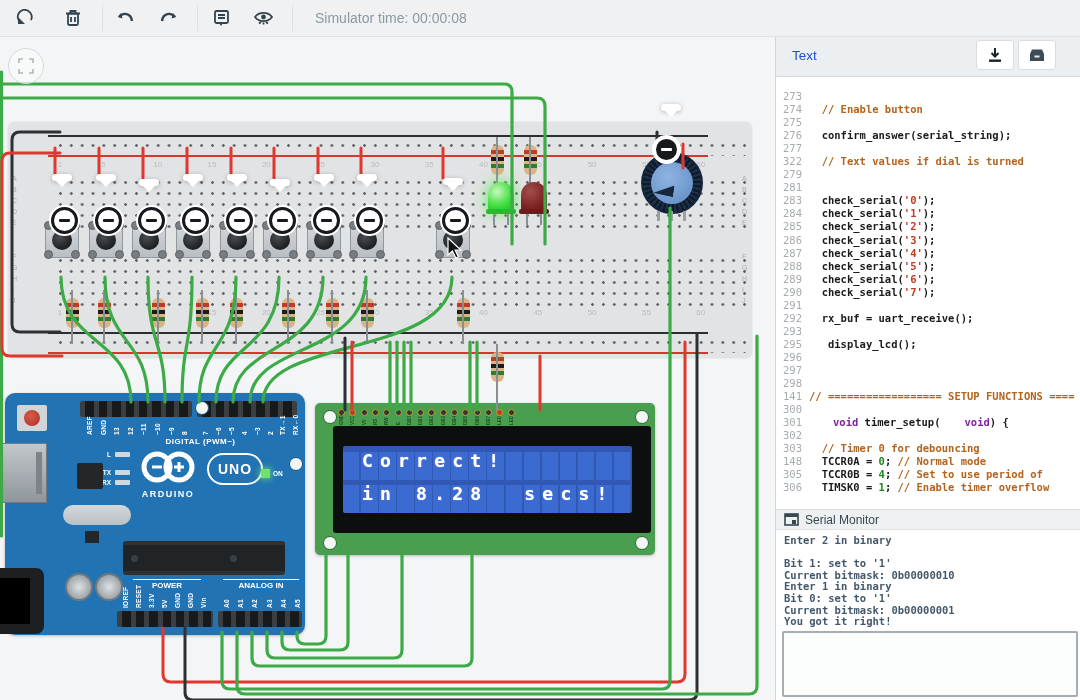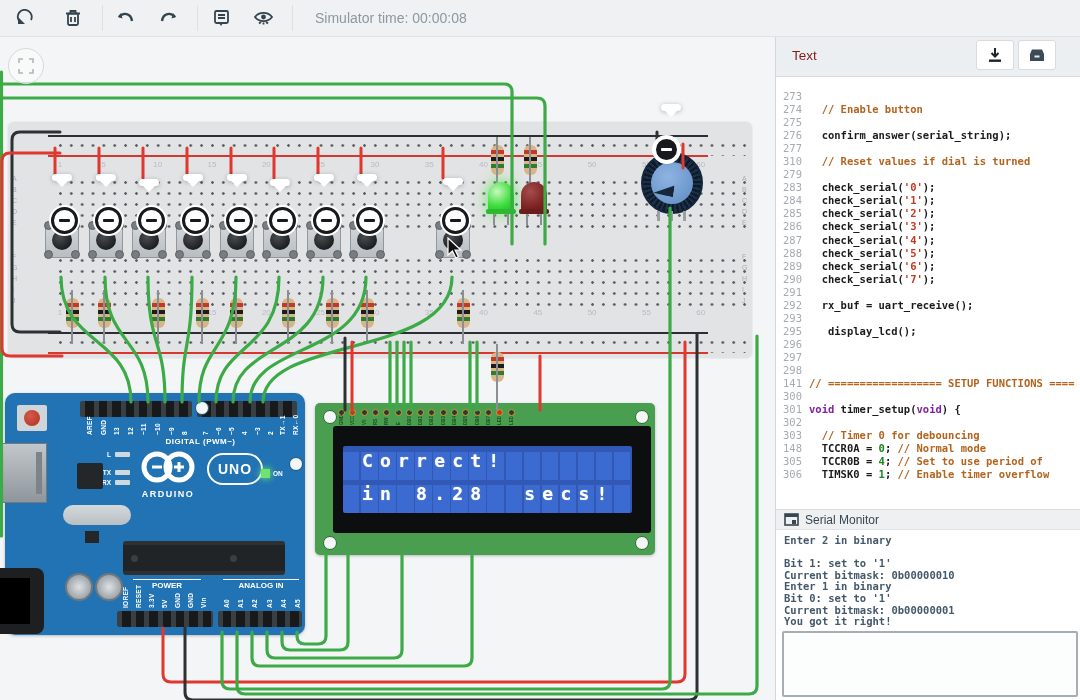--- a/index.html
+++ b/index.html
@@ -69,26 +69,26 @@
   path.g{stroke:#3cab47;stroke-width:3.2;}
   path.r{stroke:#e0372e;stroke-width:3;}
   path.k{stroke:#2e3133;stroke-width:3;}
   
   .tooltip{position:absolute;transform:translateX(-50%);background:#fff;border-radius:7px;padding:3px 10px 4px;font-size:13px;font-weight:500;color:#3a5064;box-shadow:0 1px 5px rgba(0,0,0,.28);white-space:nowrap;z-index:7;}
   .tooltip::after{content:"";position:absolute;left:50%;bottom:-6px;margin-left:-6px;border:6px solid transparent;border-top-color:#fff;border-bottom:none;}
   .cursor{position:absolute;z-index:9;}
   
   .right-panel{position:absolute;left:775px;top:0;width:305px;height:700px;background:#fff;border-left:1px solid #d3d7da;box-sizing:border-box;}
   .code-header{position:absolute;left:0;top:0;right:0;height:76px;background:#eceff1;border-bottom:1px solid #d6dadd;}
-  .code-title{position:absolute;left:16px;top:48px;font-size:13.5px;color:#7f1d1d;}
+  .code-title{position:absolute;left:16px;top:48px;font-size:13.5px;color:#1d4ed8;}
   .panel-btn{position:absolute;top:40px;width:36px;height:28px;background:#fff;border:1px solid #d8dcdf;border-radius:3px;display:flex;align-items:center;justify-content:center;cursor:pointer;}
   .code-area{position:absolute;left:0;top:84px;right:0;height:433px;background:#fff;overflow:hidden;font-family:"DejaVu Sans Mono",monospace;font-size:10.5px;font-weight:bold;}
   .code-line{display:flex;height:13.06px;line-height:13.06px;white-space:pre;}
   .code-line .ln{width:26px;text-align:right;padding-right:7px;color:#a6abb0;font-weight:normal;flex:none;}
-  .cm{color:#b3641e;} .pl{color:#1b1b1b;} .st{color:#c23b22;} .nu{color:#18891c;} .kw{color:#8023a0;}
+  .cm{color:#b3641e;} .pl{color:#1b1b1b;} .st{color:#c23b22;} .nu{color:#18891c;} .kw{color:#8023a0;margin-left:24px;}
   .h-scroll{position:absolute;left:52px;right:0;bottom:3px;height:7px;background:#596066;border-radius:4px 0 0 4px;}
   .serial-header{position:absolute;left:0;top:509px;right:0;height:21px;background:#eef0f2;border-top:1px solid #d8dcdf;border-bottom:1px solid #e2e5e8;display:flex;align-items:center;padding-left:8px;box-sizing:border-box;}
   .serial-title{font-size:12px;color:#37474f;margin-left:6px;}
   .serial-output{position:absolute;left:0;top:531px;right:0;height:94px;margin:0;padding:4px 8px;font-family:"DejaVu Sans Mono",monospace;font-size:10.5px;line-height:11.6px;font-weight:bold;color:#44586b;white-space:pre;overflow:hidden;}
   .serial-input{position:absolute;left:6px;right:2px;top:631px;height:66px;border:2px solid #a6aeb5;border-radius:2px;background:#fcfdfd;resize:none;box-sizing:border-box;outline:none;font-family:"DejaVu Sans Mono",monospace;}
 </style>
 </head>
 <body>
 
 <div class="app">
@@ -540,22 +540,23 @@
             <rect x="6.5" y="7.5" width="5" height="2" fill="#e9edf0"></rect>
           </svg>
       </div>
     </div>
     <div class="code-area" id="code-area" style="padding-top: 6px;">
         <div class="code-line"><span class="ln">273</span></div>
         <div class="code-line"><span class="ln">274</span><span class="cm">  // Enable button</span></div>
         <div class="code-line"><span class="ln">275</span></div>
         <div class="code-line"><span class="ln">276</span><span class="pl">  confirm_answer(serial_string);</span></div>
         <div class="code-line"><span class="ln">277</span></div>
-        <div class="code-line"><span class="ln">310</span><span class="cm">  // Reset values if dial is turned</span></div>
+        <div class="code-line"><span class="ln">322</span><span class="cm">  // Text values if dial is turned</span></div>
         <div class="code-line"><span class="ln">279</span></div>
+        <div class="code-line"><span class="ln">281</span></div>
         <div class="code-line"><span class="ln">283</span><span class="pl">  check_serial(</span><span class="st">'0'</span><span class="pl">);</span></div>
         <div class="code-line"><span class="ln">284</span><span class="pl">  check_serial(</span><span class="st">'1'</span><span class="pl">);</span></div>
         <div class="code-line"><span class="ln">285</span><span class="pl">  check_serial(</span><span class="st">'2'</span><span class="pl">);</span></div>
         <div class="code-line"><span class="ln">286</span><span class="pl">  check_serial(</span><span class="st">'3'</span><span class="pl">);</span></div>
         <div class="code-line"><span class="ln">287</span><span class="pl">  check_serial(</span><span class="st">'4'</span><span class="pl">);</span></div>
         <div class="code-line"><span class="ln">288</span><span class="pl">  check_serial(</span><span class="st">'5'</span><span class="pl">);</span></div>
         <div class="code-line"><span class="ln">289</span><span class="pl">  check_serial(</span><span class="st">'6'</span><span class="pl">);</span></div>
         <div class="code-line"><span class="ln">290</span><span class="pl">  check_serial(</span><span class="st">'7'</span><span class="pl">);</span></div>
         <div class="code-line"><span class="ln">291</span></div>
         <div class="code-line"><span class="ln">292</span><span class="pl">  rx_buf = uart_receive();</span></div>

